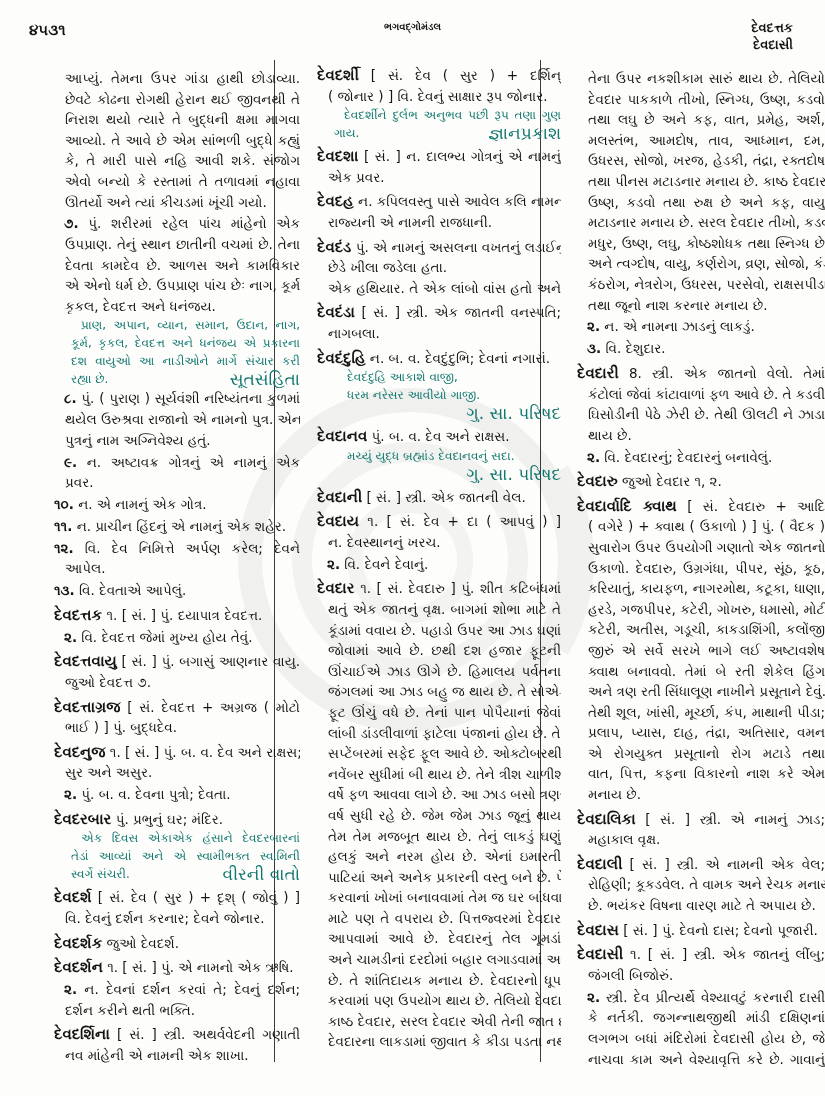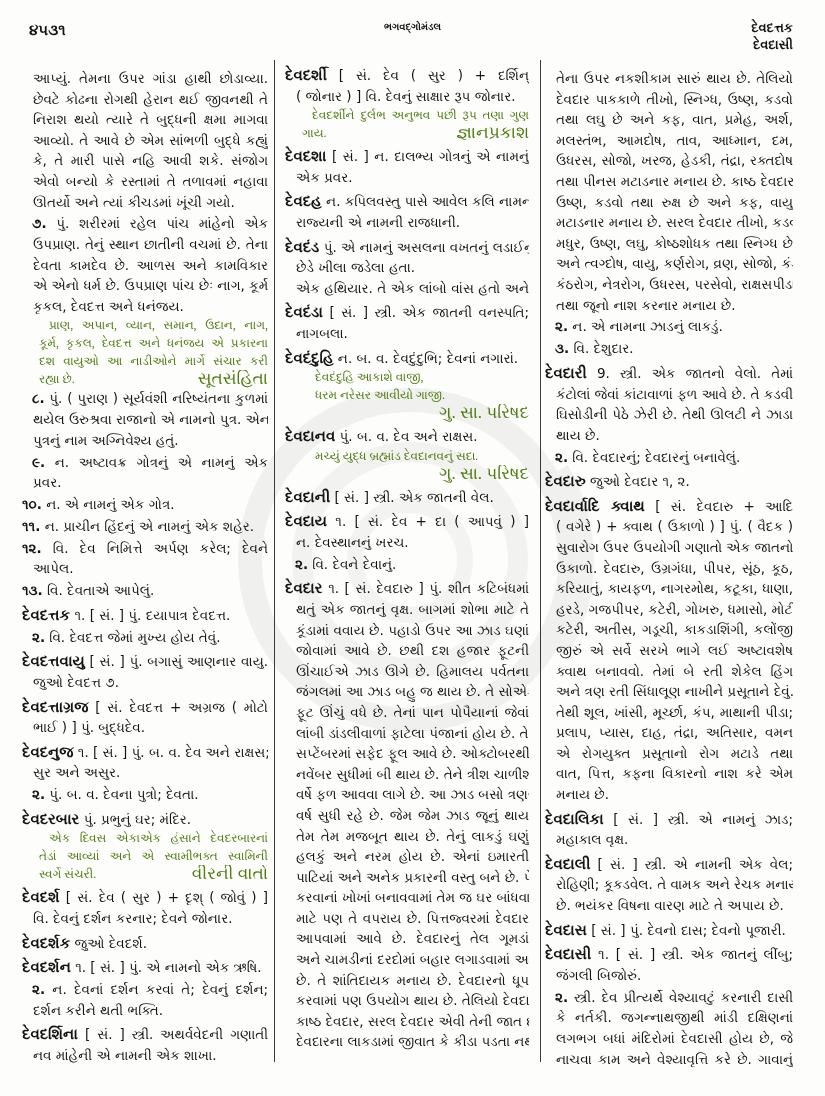--- a/index.html
+++ b/index.html
@@ -11,39 +11,39 @@
   .watermark { position: absolute; left: 0; top: 0; width: 825px; height: 1096px; z-index: 0; }
   .hdr { position: absolute; z-index: 2; white-space: nowrap; }
   .pgno { left: 29px; top: 21px; font-size: 15px; font-weight: bold; }
   .book-title { left: 0; width: 825px; top: 21px; text-align: center; font-size: 10px; font-weight: bold; }
   .guide { right: 32px; text-align: right; font-size: 13px; font-weight: bold; }
   .guide.g1 { top: 20px; }
   .guide.g2 { top: 37px; }
   .rule { position: absolute; width: 1px; background: #3a3a3a; z-index: 2; top: 60px; height: 1002px; }
   .rule.r1 { left: 274px; }
   .rule.r2 { left: 540px; }
-  .col { position: absolute; z-index: 2; }
+  .col { position: absolute; z-index: 2; margin-left: 32px; }
   #col1 { left: 22px; top: 68px; width: 246px; }
   #col2 { left: 285px; top: 65px; width: 244px; }
   #col3 { left: 545px; top: 68px; width: 248px; }
   .ln, .q { box-sizing: border-box; width: 100%; white-space: nowrap; overflow: hidden; }
   .ln {
     height: 20.6px; line-height: 20.6px; font-size: 13.5px;
     text-align: justify; text-align-last: justify;
   }
   .ln.end { text-align-last: left; }
   .ci { padding-left: 11px; }
   .sn1 { padding-left: 10px; }
   .e { margin-top: 4px; }
   .s { margin-top: 1.3px; }
   .hw { font-weight: bold; font-size: 15px; }
   .sn { font-weight: bold; }
   .q {
     height: 18px; line-height: 18px; font-size: 12px; padding-left: 17px;
-    text-align: justify; text-align-last: justify; color: #4d7c0f; font-family: Liberation Serif, serif;
+    text-align: justify; text-align-last: justify; color: #0f766e;
   }
   .q.qf { padding-left: 27px; }
   .q.v { padding-left: 30px; text-align-last: left; }
   .q.last { display: flex; justify-content: space-between; }
   .q.srcline { text-align: right; text-align-last: right; }
   .src { font-size: 17px; }
 </style>
 </head>
 <body>
 
@@ -297,21 +297,21 @@
 
     <div class="blk s">
       <div class="ln sn1 end"><span class="sn">૨.</span> <span>ન. એ નામના ઝાડનું લાકડું.</span></div>
     </div>
 
     <div class="blk s">
       <div class="ln sn1 end"><span class="sn">૩.</span> <span>વિ. દેશુદાર.</span></div>
     </div>
 
     <div class="blk e">
-      <div class="ln"><span class="hw">દેવદારી</span> <span>9. સ્ત્રી. એક જાતનો વેલો. તેમાં</span></div>
+      <div class="ln"><span class="hw">દેવદારી</span> <span>8. સ્ત્રી. એક જાતનો વેલો. તેમાં</span></div>
       <div class="ln ci">કંટોલાં જેવાં કાંટાવાળાં ફળ આવે છે. તે કડવી</div>
       <div class="ln ci">ઘિસોડીની પેઠે ઝેરી છે. તેથી ઊલટી ને ઝાડા</div>
       <div class="ln ci end">થાય છે.</div>
     </div>
 
     <div class="blk s">
       <div class="ln sn1 end"><span class="sn">૨.</span> <span>વિ. દેવદારનું; દેવદારનું બનાવેલું.</span></div>
     </div>
 
     <div class="blk e">

